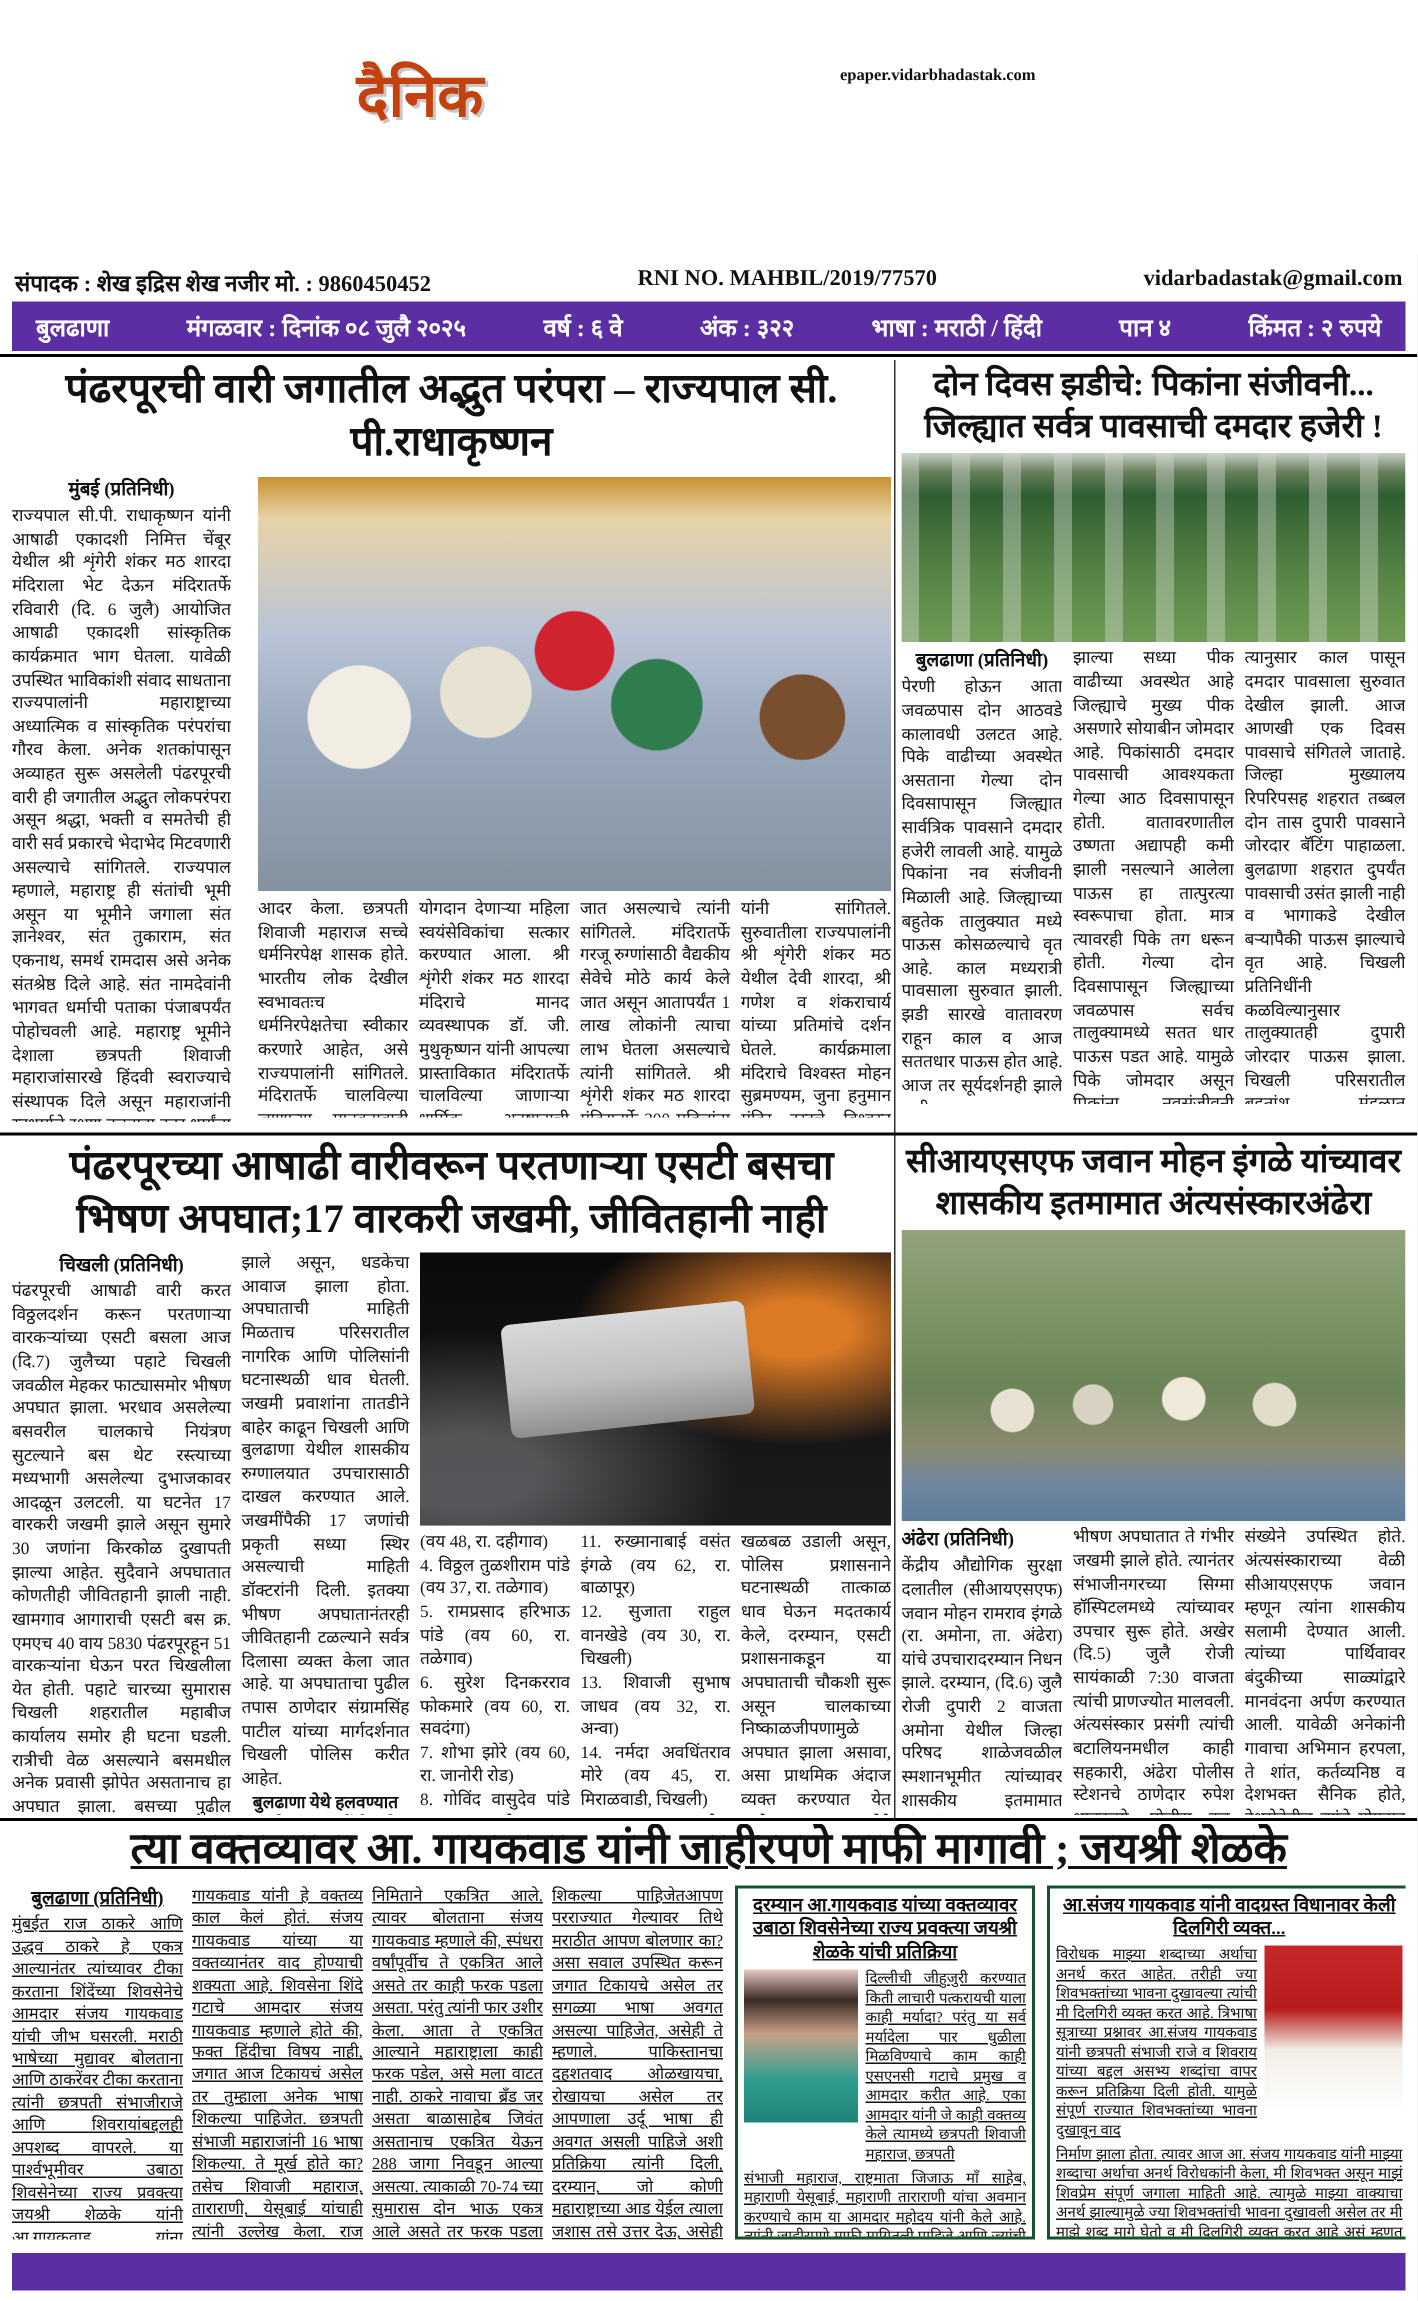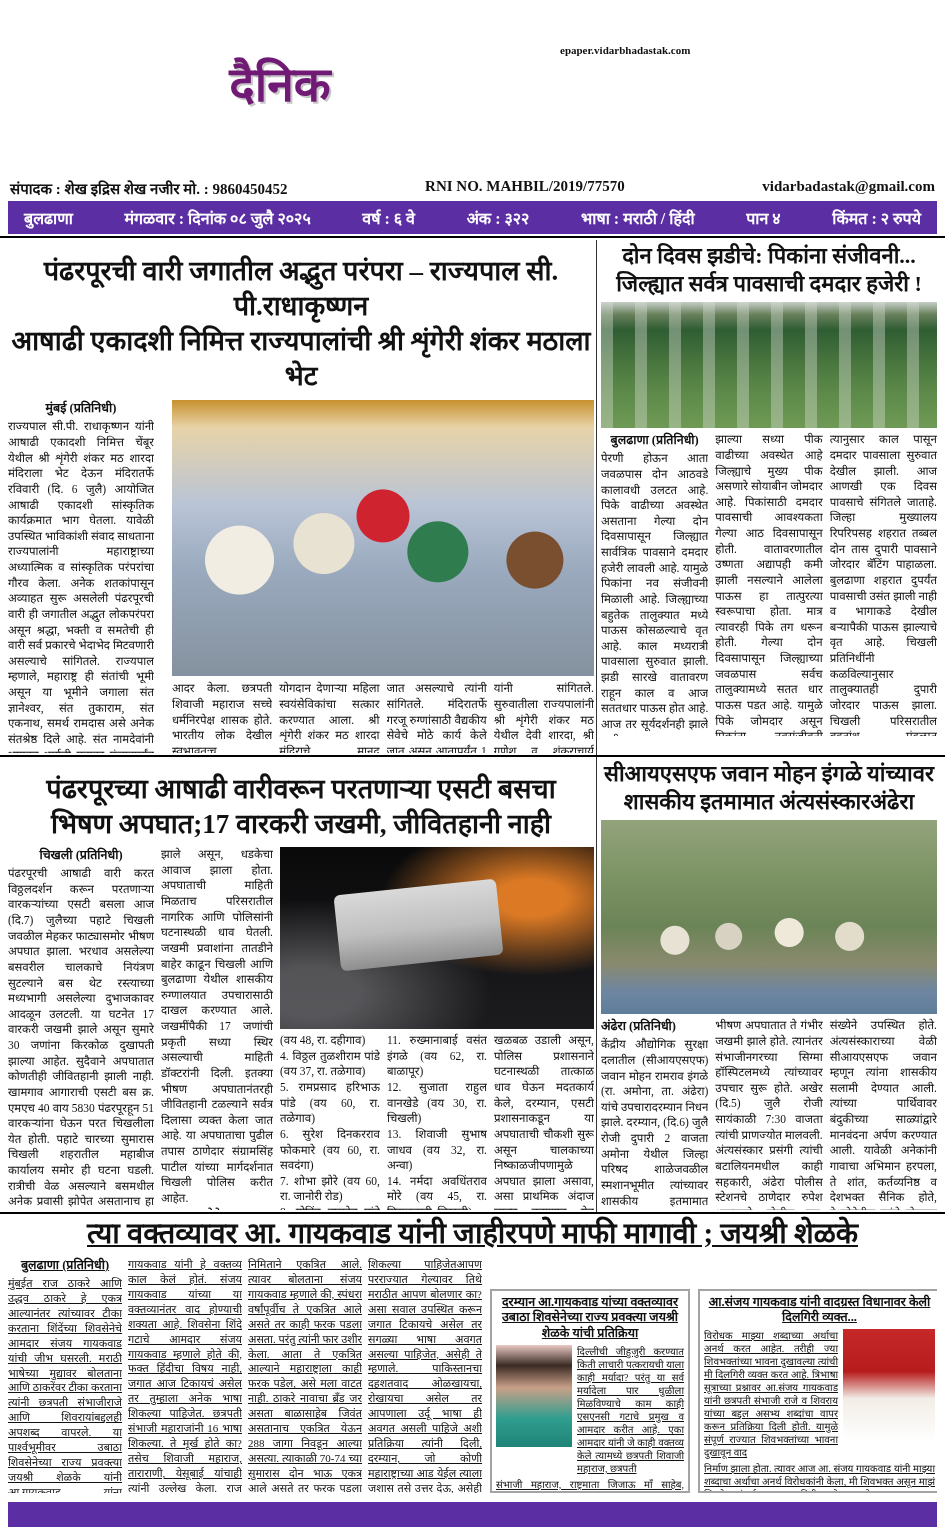--- a/index.html
+++ b/index.html
@@ -1,34 +1,34 @@
 <!DOCTYPE html>
 <html><head>
 <meta charset="utf-8">
 <style>
   html,body{margin:0;padding:0;background:#e9e7e2;}
   #page{position:relative;width:945px;height:1534px;background:#ffffff;margin:0 auto;
         font-family:"Liberation Serif","DejaVu Serif",serif;color:#111;overflow:hidden;}
   
   .daily{position:absolute;top:34px;left:150px;width:260px;text-align:center;
-         font-size:48px;font-weight:bold;color:#701a75;text-shadow:2px 2px 0 rgba(130,130,130,.45);margin-top:16px;}
+         font-size:40px;font-weight:bold;color:#c2410c;text-shadow:2px 2px 0 rgba(130,130,130,.45);}
   .website{position:absolute;top:44px;left:560px;width:300px;font-size:11px;font-weight:bold;color:#101010;}
   .masthead{position:absolute;top:58px;left:0;width:100%;text-align:center;
             font-size:88px;font-weight:bold;color:#e32219;line-height:1.1;letter-spacing:3px;
             text-shadow:3px 4px 0 rgba(120,120,120,.5);}
   .subrow{position:absolute;top:178px;left:10px;width:925px;display:flex;justify-content:space-between;
           font-size:15px;font-weight:bold;}
   .infobar{position:absolute;top:201px;left:8px;width:929px;height:33px;background:#5b2ea3;color:#fff;
            display:flex;align-items:center;justify-content:space-between;padding:0 16px;box-sizing:border-box;
            font-size:16px;font-weight:bold;gap:40px;}
   .rule{position:absolute;left:0;width:945px;background:#000;}
   .vline{position:absolute;left:596px;top:240px;width:1px;height:972px;background:#333;}
   
   section{position:absolute;box-sizing:border-box;overflow:hidden;}
-  .h-big{font-size:27px;font-weight:bold;text-align:center;line-height:1.3;margin-top:12px;}
+  .h-big{font-size:27px;font-weight:bold;text-align:center;line-height:1.3;}
   .h-med{font-size:22px;font-weight:bold;text-align:center;line-height:1.28;}
   .coltxt{font-size:11.5px;line-height:1.36;text-align:justify;overflow:hidden;}
   .dateline{font-weight:bold;text-align:center;font-size:12.5px;margin-bottom:2px;}
   .prelist{white-space:pre-line;}
   .photo{width:100%;box-sizing:border-box;}
   
   .photo-governor{height:276px;background:
      radial-gradient(circle at 50% 42%, #cf2330 0 26px, rgba(0,0,0,0) 27px),
      radial-gradient(circle at 16% 58%, #f1ede3 0 34px, rgba(0,0,0,0) 35px),
      radial-gradient(circle at 63% 55%, #2f7d4f 0 30px, rgba(0,0,0,0) 31px),
@@ -71,21 +71,21 @@
   .a3cols .coltxt{flex:1;}
   .subhead{font-weight:bold;text-align:center;font-size:11.5px;}
   
   .a4cols{display:flex;gap:7px;margin-top:4px;height:210px;}
   .a4cols .coltxt{flex:1;}
   
   .banhead{font-size:29px;font-weight:bold;text-align:center;line-height:1.2;}
   .banbody{display:flex;gap:8px;margin-top:6px;height:236px;}
   .bancols{width:474px;flex:none;display:flex;gap:6px;}
   .bancols .coltxt{flex:1;font-size:11px;}
-  .box{border:2px solid #a3a3a3;padding:4px;box-sizing:border-box;overflow:hidden;margin-top:32px;}
+  .box{border:2px solid #14532d;padding:4px;box-sizing:border-box;overflow:hidden;}
   .boxc{width:200px;flex:none;}
   .boxr{width:243px;flex:none;}
   .boxhead{font-size:12.5px;font-weight:bold;text-align:center;line-height:1.25;margin-bottom:3px;}
   .boxrow{display:flex;gap:5px;}
   .boxsmall{font-size:10px;line-height:1.3;text-align:justify;}
   .pw{width:76px;height:102px;flex:none;}
   .pm{width:92px;height:112px;flex:none;}
   .botbar{position:absolute;left:8px;top:1502px;width:929px;height:25px;background:#5b2ea3;}
 </style>
 </head>
@@ -110,21 +110,20 @@
     <span>किंमत : २ रुपये</span>
   </div>
   <div class="rule" style="top:236px;height:2px;"></div>
   <div class="vline"></div>
   <div class="rule" style="top:755px;height:2px;"></div>
   <div class="rule" style="top:1212px;height:2px;"></div>
 
   <section style="left:8px;top:242px;width:586px;height:511px;">
     <div class="h-big">
       <div>पंढरपूरची वारी जगातील अद्भुत परंपरा – राज्यपाल सी. पी.राधाकृष्णन</div>
-      <div>आषाढी एकादशी निमित्त राज्यपालांची श्री शृंगेरी शंकर मठाला भेट</div>
     </div>
     <div class="a1body">
       <div class="coltxt a1c1">
         <div class="dateline">मुंबई (प्रतिनिधी)</div>
         <span>राज्यपाल सी.पी. राधाकृष्णन यांनी आषाढी एकादशी निमित्त चेंबूर येथील श्री शृंगेरी शंकर मठ शारदा मंदिराला भेट देऊन मंदिरातर्फे रविवारी (दि. 6 जुलै) आयोजित आषाढी एकादशी सांस्कृतिक कार्यक्रमात भाग घेतला. यावेळी उपस्थित भाविकांशी संवाद साधताना राज्यपालांनी महाराष्ट्राच्या अध्यात्मिक व सांस्कृतिक परंपरांचा गौरव केला. अनेक शतकांपासून अव्याहत सुरू असलेली पंढरपूरची वारी ही जगातील अद्भुत लोकपरंपरा असून श्रद्धा, भक्ती व समतेची ही वारी सर्व प्रकारचे भेदाभेद मिटवणारी असल्याचे सांगितले. राज्यपाल म्हणाले, महाराष्ट्र ही संतांची भूमी असून या भूमीने जगाला संत ज्ञानेश्वर, संत तुकाराम, संत एकनाथ, समर्थ रामदास असे अनेक संतश्रेष्ठ दिले आहे. संत नामदेवांनी भागवत धर्माची पताका पंजाबपर्यंत पोहोचवली आहे. महाराष्ट्र भूमीने देशाला छत्रपती शिवाजी महाराजांसारखे हिंदवी स्वराज्याचे संस्थापक दिले असून महाराजांनी स्वधर्माचे रक्षण करताना इतर धर्मांचा यथायोग्य</span>
       </div>
       <div class="a1right">
         <div class="photo photo-governor"></div>
         <div class="a1cols">
           <div class="coltxt">आदर केला. छत्रपती शिवाजी महाराज सच्चे धर्मनिरपेक्ष शासक होते. भारतीय लोक देखील स्वभावतःच धर्मनिरपेक्षतेचा स्वीकार करणारे आहेत, असे राज्यपालांनी सांगितले. मंदिरातर्फे चालविल्या जाणाऱ्या मानवतावादी कार्याबद्दल विश्वस्तांचे अभिनंदन करून सुवर्ण भारती आरोग्य केंद्राच्या माध्यमातून वैद्यकीय सेवा देणाऱ्या डॉक्टर्स व आरोग्य सेवकांना राज्यपाल राधाकृष्णन यांनी कौतुकाची थाप दिली. यावेळी राज्यपालांच्या उपस्थितीत अन्नछत्र चालविण्यात</div>

